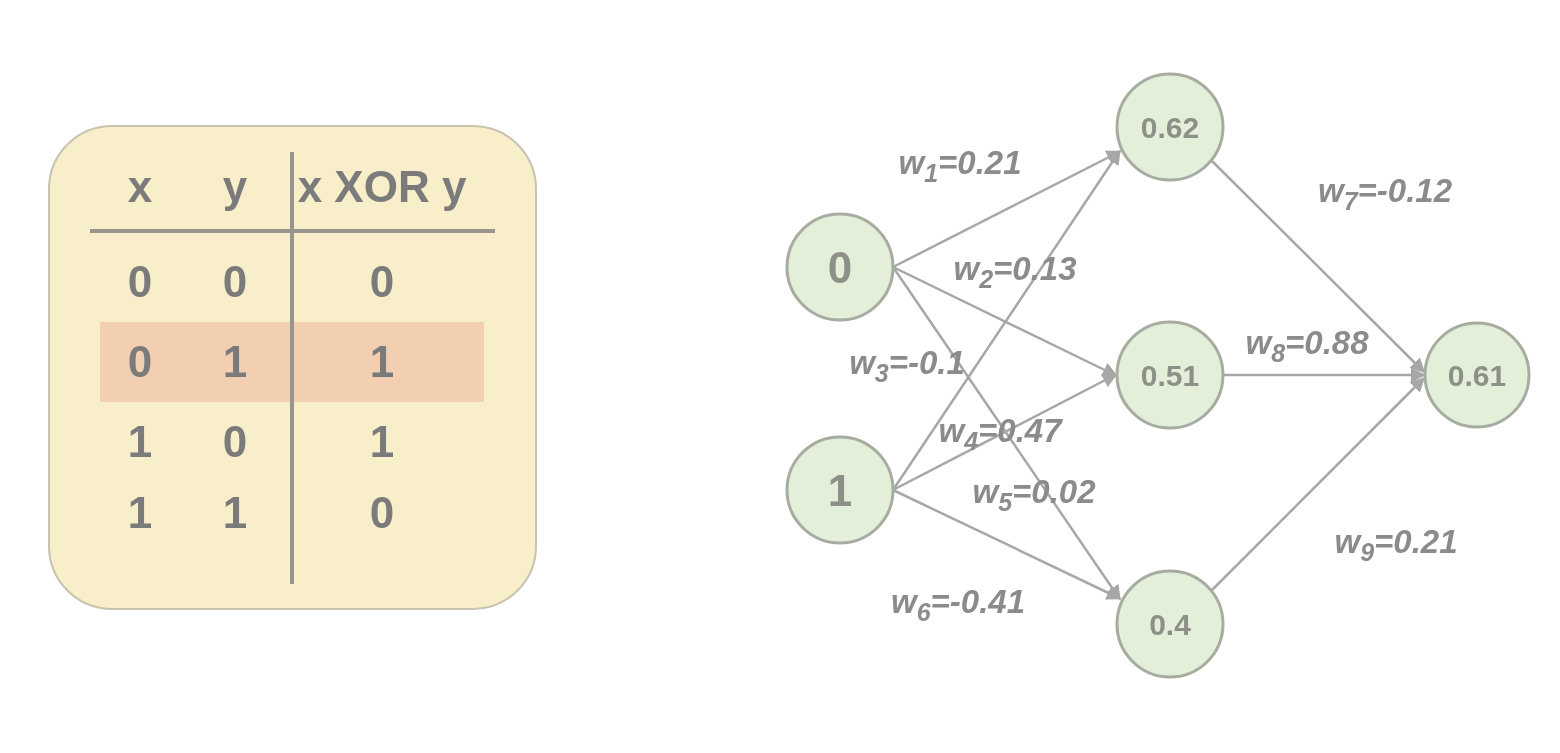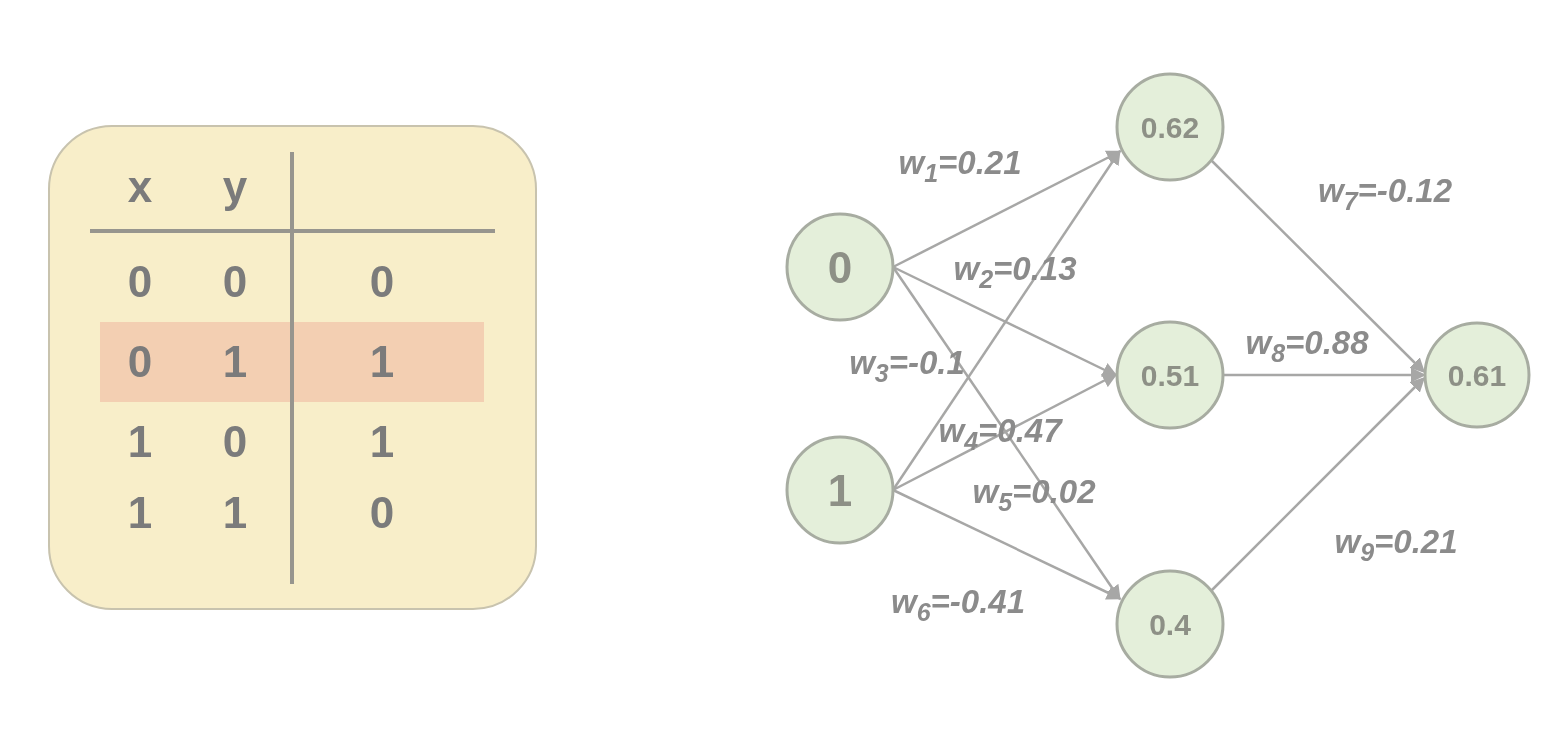--- a/index.html
+++ b/index.html
@@ -43,20 +43,21 @@
 
 <div class="stage">
 
   <div class="panel">
     <div class="hl-band"></div>
     <div class="vline"></div>
     <div class="hline"></div>
 
     <div class="cell rh c1">x</div>
     <div class="cell rh c2">y</div>
+    <div class="cell rh c3">x XOR y</div>
 
     <div class="cell r0 c1">0</div>
     <div class="cell r0 c2">0</div>
     <div class="cell r0 c3">0</div>
 
     <div class="cell r1 c1">0</div>
     <div class="cell r1 c2">1</div>
     <div class="cell r1 c3">1</div>
 
     <div class="cell r2 c1">1</div>

